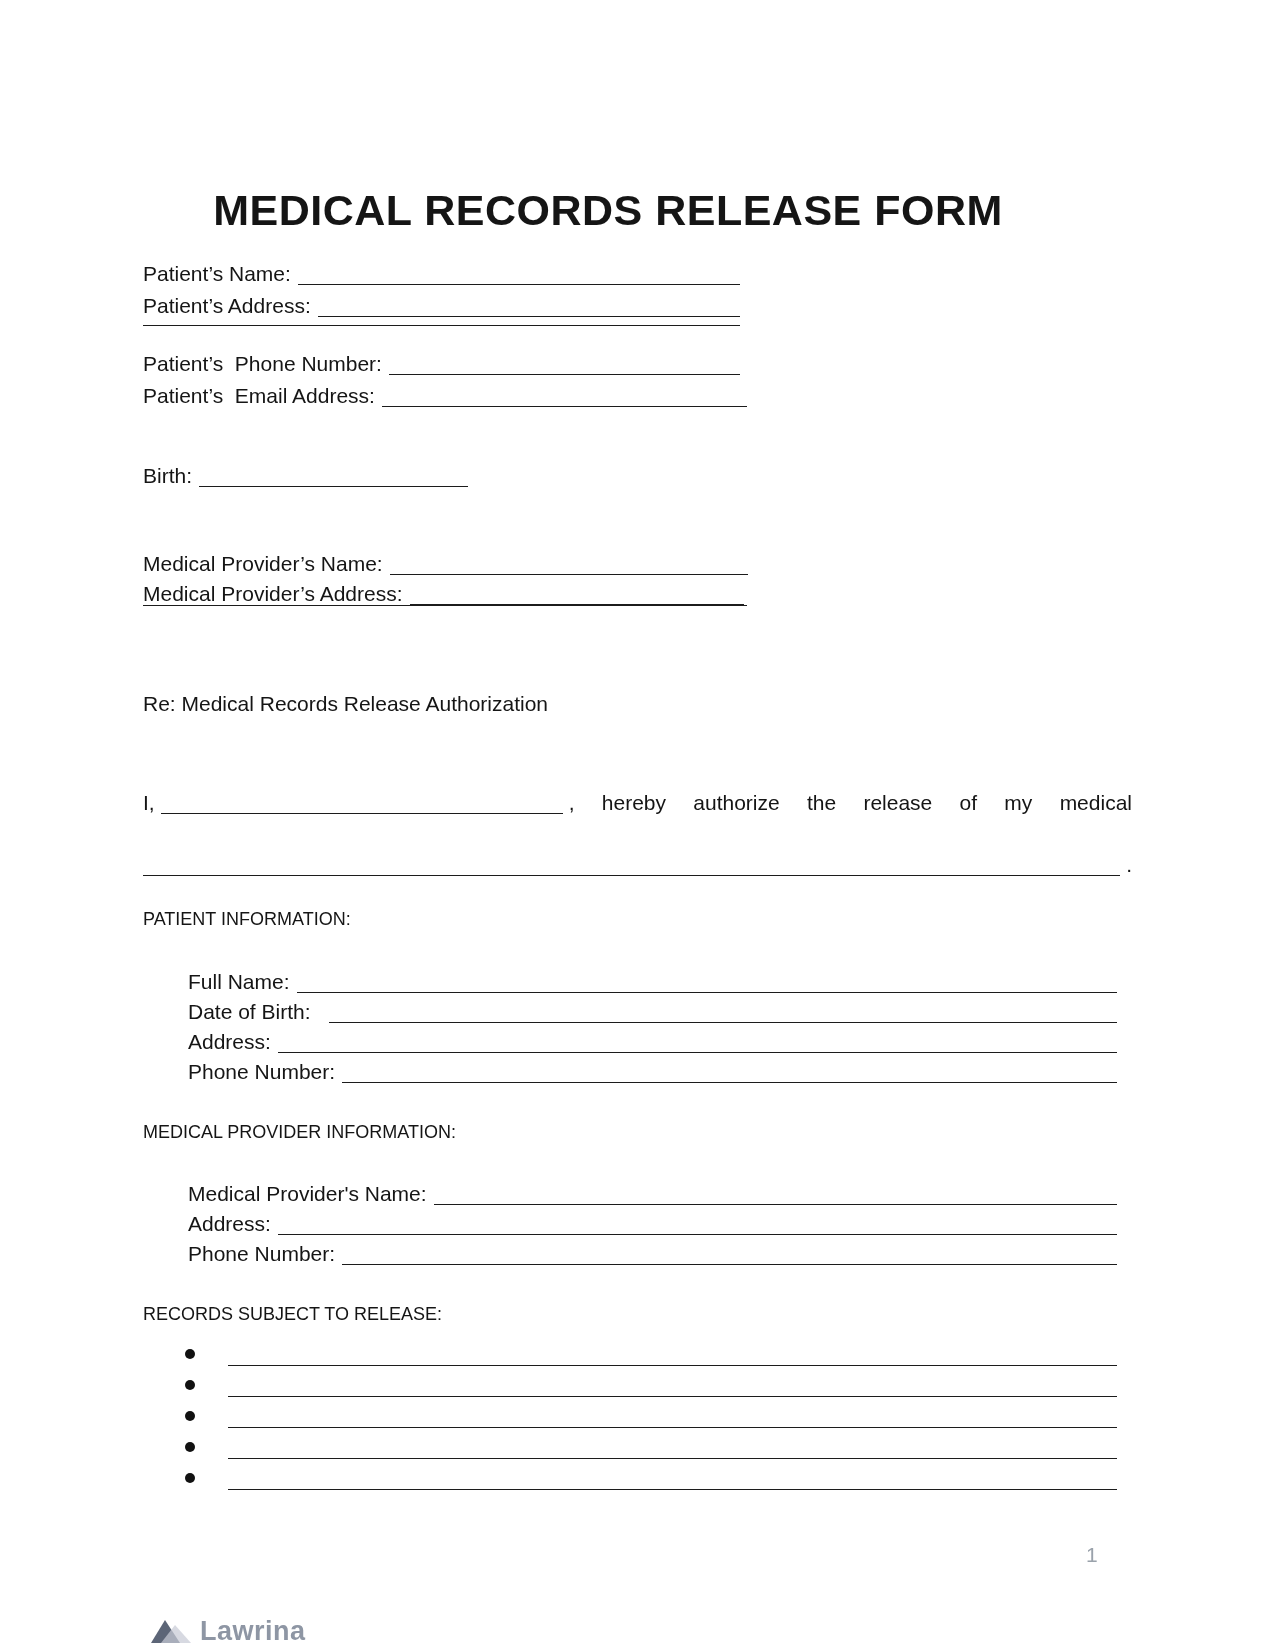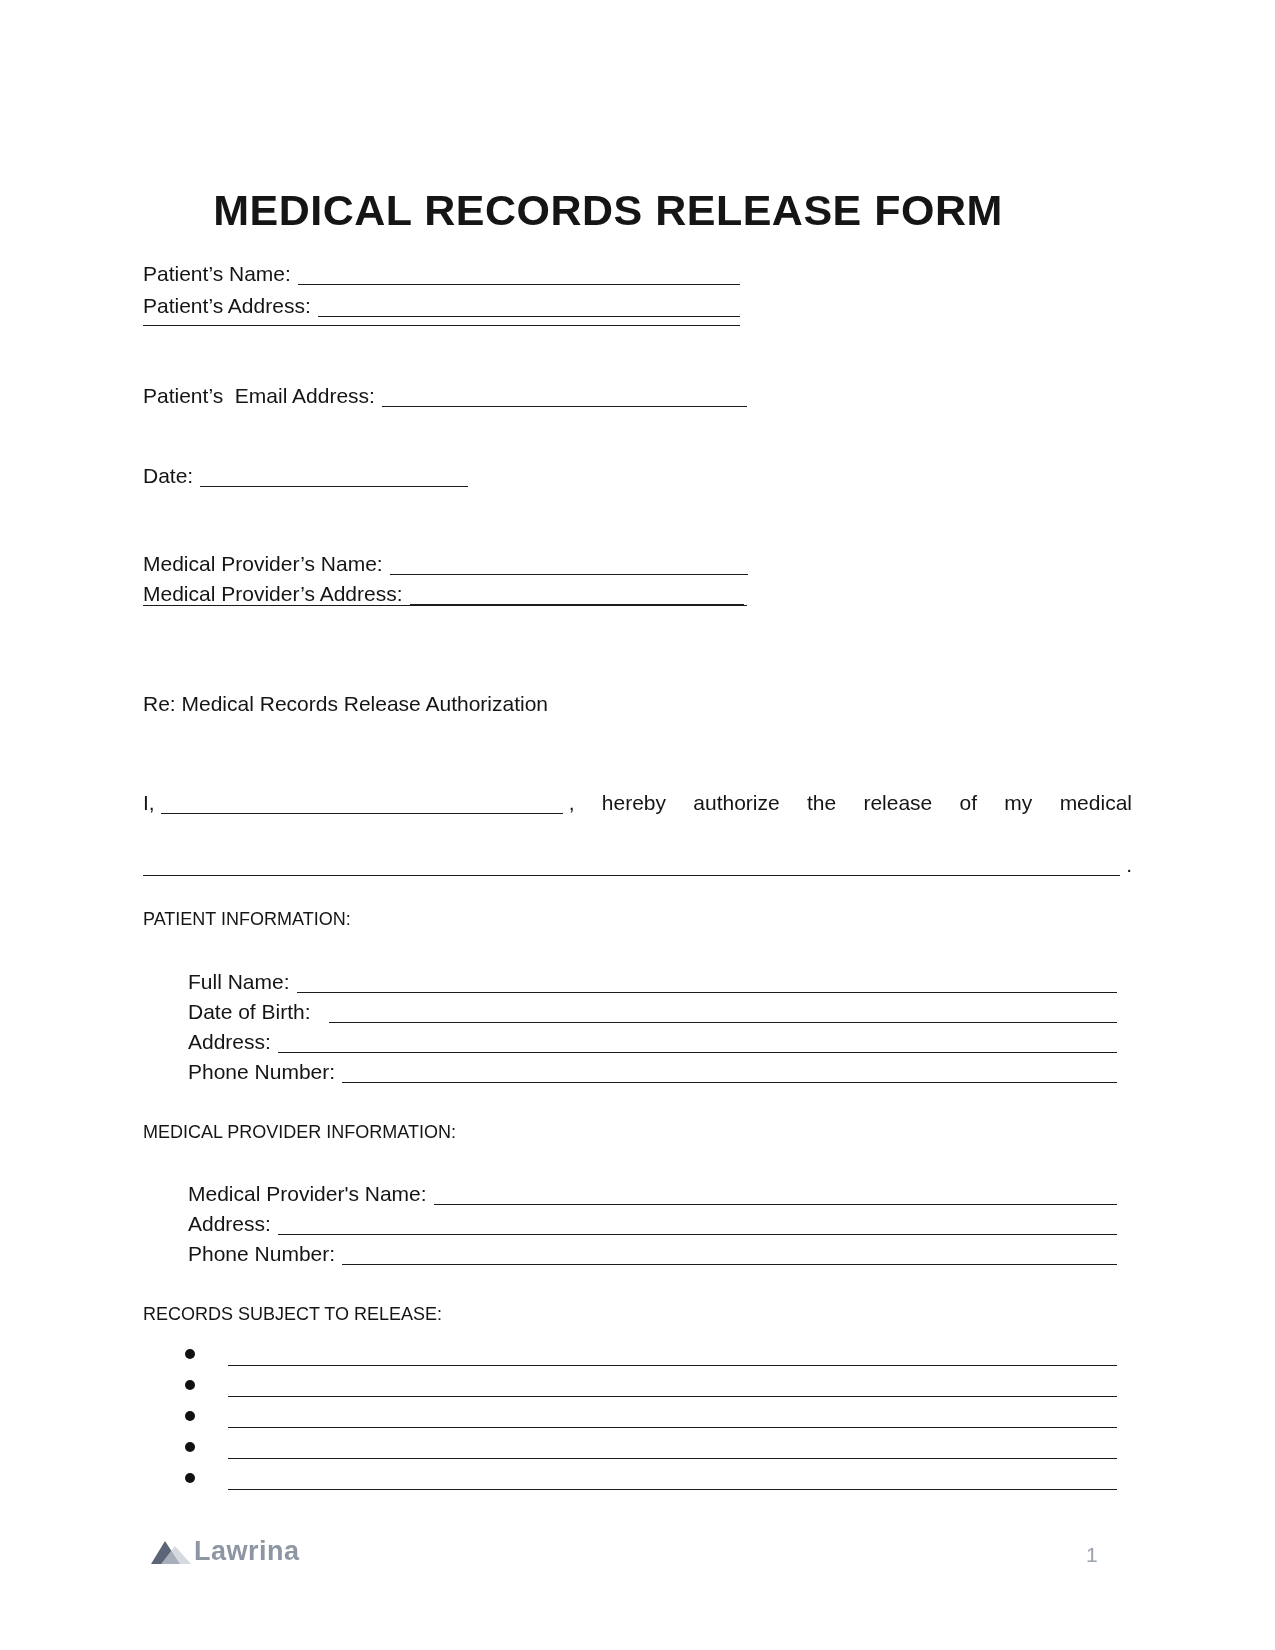--- a/index.html
+++ b/index.html
@@ -73,24 +73,24 @@
   .dot{
     width:10px;height:10px;
     border-radius:50%;
     background:#111;
     margin-right:33px;
     transform:translateY(-3px);
     flex:none;
   }
   .footer-brand{
     position:absolute;
-    left:150px;top:1536px;
-    display:flex;
-    align-items:center;
-    column-gap:0;
+    left:150px;top:1616px;
+    display:flex;
+    align-items:flex-start;
+    column-gap:6px;
   }
   .brand-text{
     font-size:27px;
     font-weight:bold;
     letter-spacing:0.5px;
   }
   .page-num{
     position:absolute;
     left:1086px;top:1543px;
     font-size:21px;
@@ -108,27 +108,31 @@
     <span class="lbl">Patient’s Address:</span>
     <span class="blank"></span>
   </div>
   <div class="row" style="top:260px;left:143px;width:597px;">
     <span class="lbl">Patient’s Name:</span>
     <span class="blank"></span>
   </div>
   <div class="row" style="top:321px;left:143px;width:597px;">
     <span class="blank"></span>
   </div>
+  <div class="row" style="top:350px;left:143px;width:597px;">
+    <span class="lbl">Patient’s  Phone Number:</span>
+    <span class="blank"></span>
+  </div>
   <div class="row" style="top:382px;left:143px;width:604px;">
     <span class="lbl">Patient’s  Email Address:</span>
     <span class="blank"></span>
   </div>
 
   <div class="row" style="top:462px;left:143px;width:325px;">
-    <span class="lbl">Date:</span>
+    <span class="lbl">Birth:</span>
     <span class="blank"></span>
   </div>
 
   <div class="row" style="top:550px;left:143px;width:605px;">
     <span class="lbl">Medical Provider’s Name:</span>
     <span class="blank"></span>
   </div>
   <div class="row" style="top:580px;left:143px;width:601px;">
     <span class="lbl">Medical Provider’s Address:</span>
     <span class="blank"></span>

